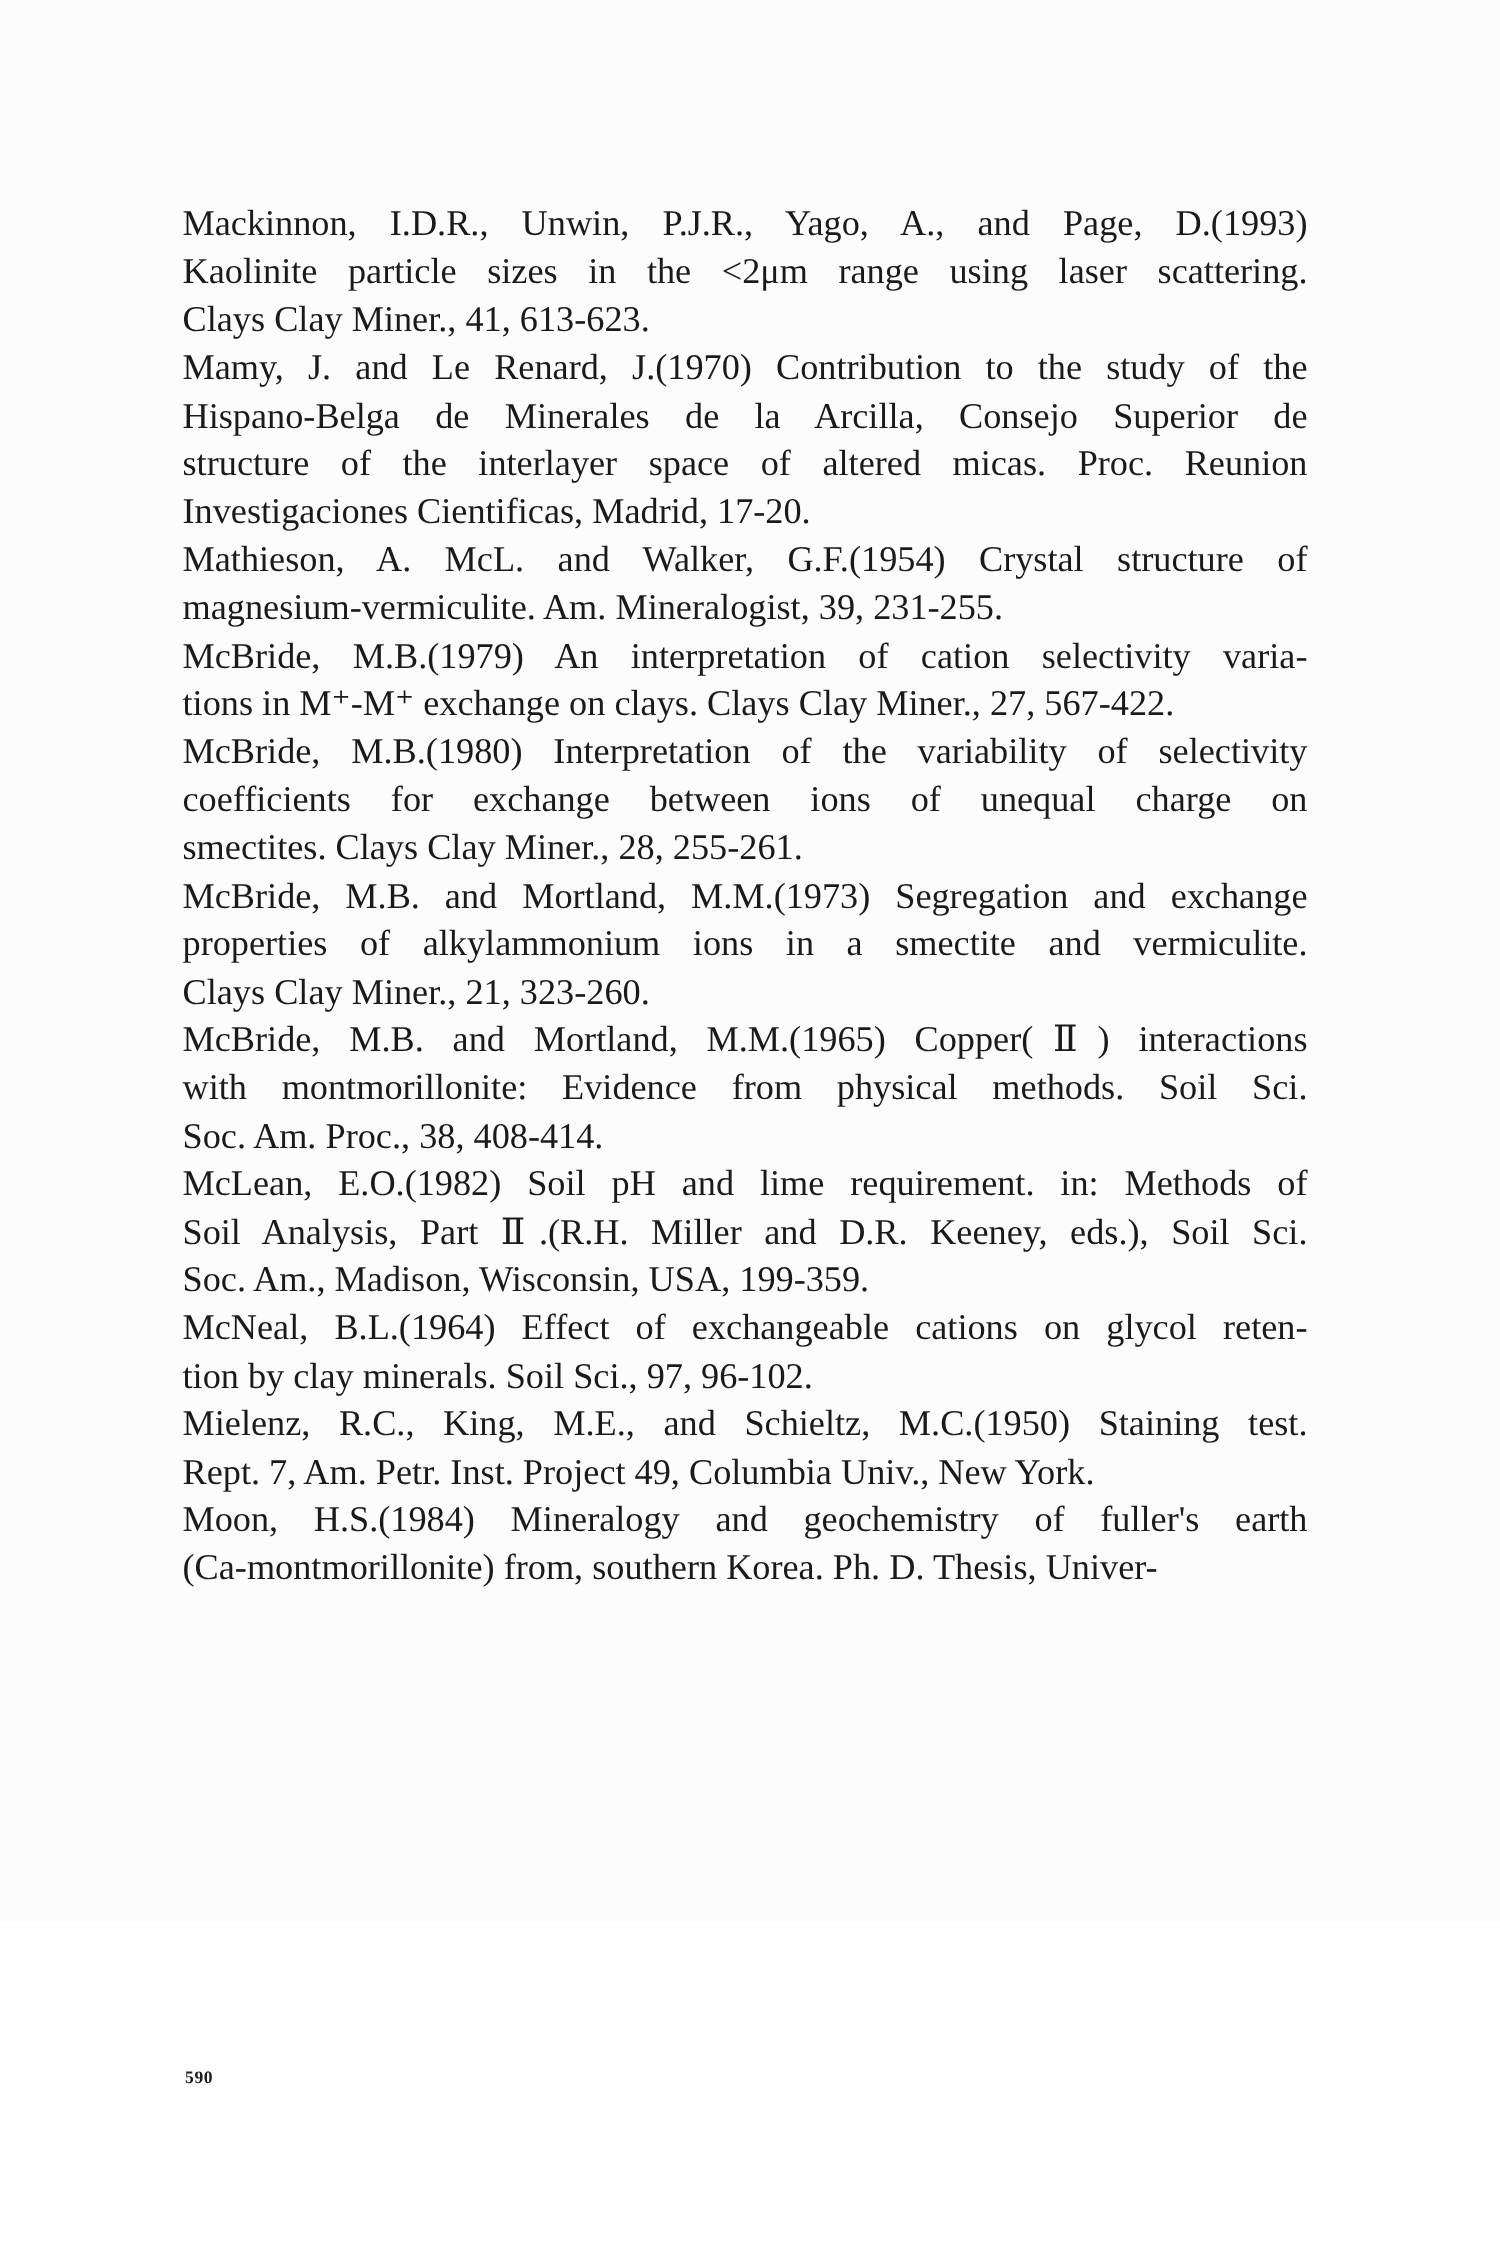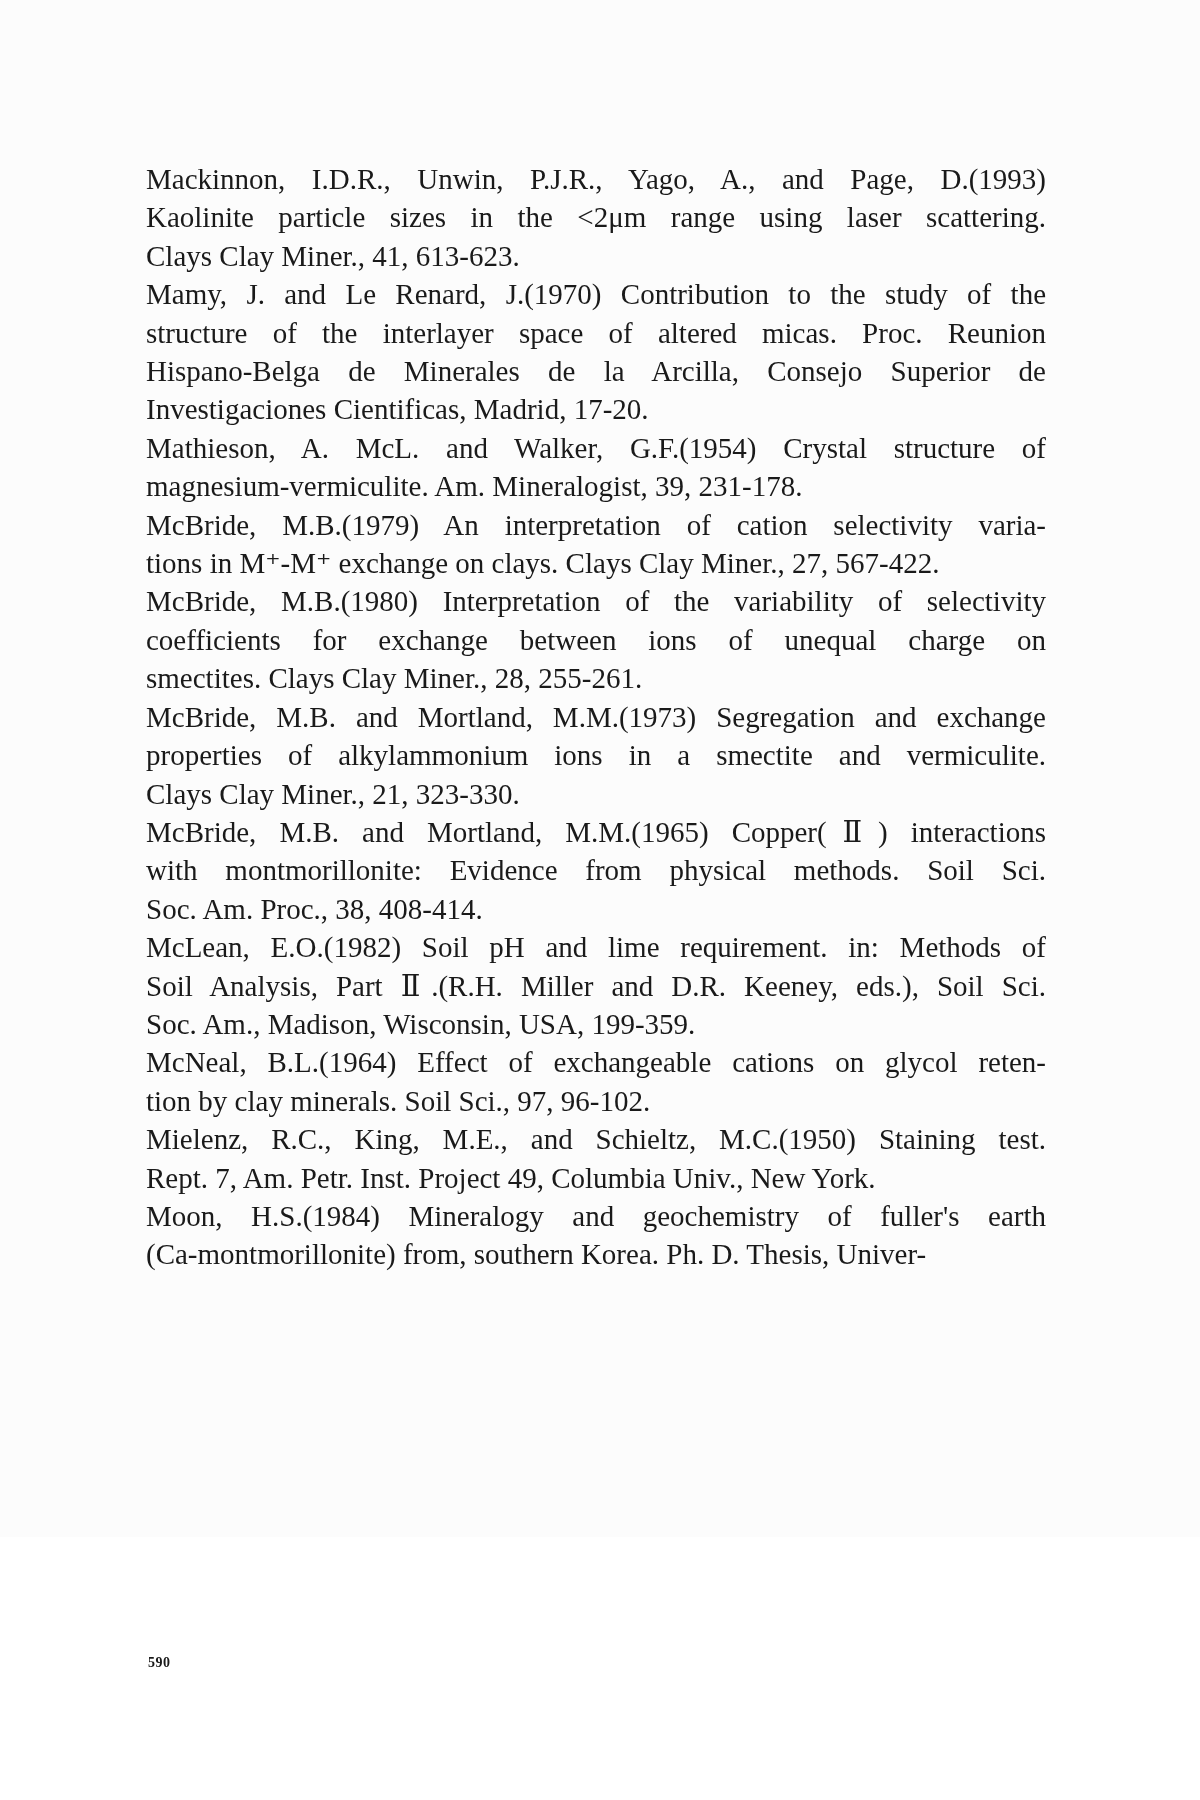--- a/index.html
+++ b/index.html
@@ -52,41 +52,41 @@
 
 <div class="page">
   <div class="refs" id="refs">
       <div class="ref">
         <span class="line">Mackinnon, I.D.R., Unwin, P.J.R., Yago, A., and Page, D.(1993)</span>
         <span class="line">Kaolinite particle sizes in the &lt;2μm range using laser scattering.</span>
         <span class="line last">Clays Clay Miner., 41, 613-623.</span>
       </div>
       <div class="ref">
         <span class="line">Mamy, J. and Le Renard, J.(1970) Contribution to the study of the</span>
+        <span class="line">Hispano-Belga de Minerales de la Arcilla, Consejo Superior de</span>
         <span class="line">structure of the interlayer space of altered micas. Proc. Reunion</span>
-        <span class="line">Hispano-Belga de Minerales de la Arcilla, Consejo Superior de</span>
         <span class="line last">Investigaciones Cientificas, Madrid, 17-20.</span>
       </div>
       <div class="ref">
         <span class="line">Mathieson, A. McL. and Walker, G.F.(1954) Crystal structure of</span>
-        <span class="line last">magnesium-vermiculite. Am. Mineralogist, 39, 231-178.</span>
+        <span class="line last">magnesium-vermiculite. Am. Mineralogist, 39, 231-255.</span>
       </div>
       <div class="ref">
         <span class="line">McBride, M.B.(1979) An interpretation of cation selectivity varia-</span>
         <span class="line last">tions in M⁺-M⁺ exchange on clays. Clays Clay Miner., 27, 567-422.</span>
       </div>
       <div class="ref">
         <span class="line">McBride, M.B.(1980) Interpretation of the variability of selectivity</span>
         <span class="line">coefficients for exchange between ions of unequal charge on</span>
         <span class="line last">smectites. Clays Clay Miner., 28, 255-261.</span>
       </div>
       <div class="ref">
         <span class="line">McBride, M.B. and Mortland, M.M.(1973) Segregation and exchange</span>
         <span class="line">properties of alkylammonium ions in a smectite and vermiculite.</span>
-        <span class="line last">Clays Clay Miner., 21, 323-330.</span>
+        <span class="line last">Clays Clay Miner., 21, 323-260.</span>
       </div>
       <div class="ref">
         <span class="line">McBride, M.B. and Mortland, M.M.(1965) Copper(Ⅱ) interactions</span>
         <span class="line">with montmorillonite: Evidence from physical methods. Soil Sci.</span>
         <span class="line last">Soc. Am. Proc., 38, 408-414.</span>
       </div>
       <div class="ref">
         <span class="line">McLean, E.O.(1982) Soil pH and lime requirement. in: Methods of</span>
         <span class="line">Soil Analysis, Part Ⅱ.(R.H. Miller and D.R. Keeney, eds.), Soil Sci.</span>
         <span class="line last">Soc. Am., Madison, Wisconsin, USA, 199-359.</span>

